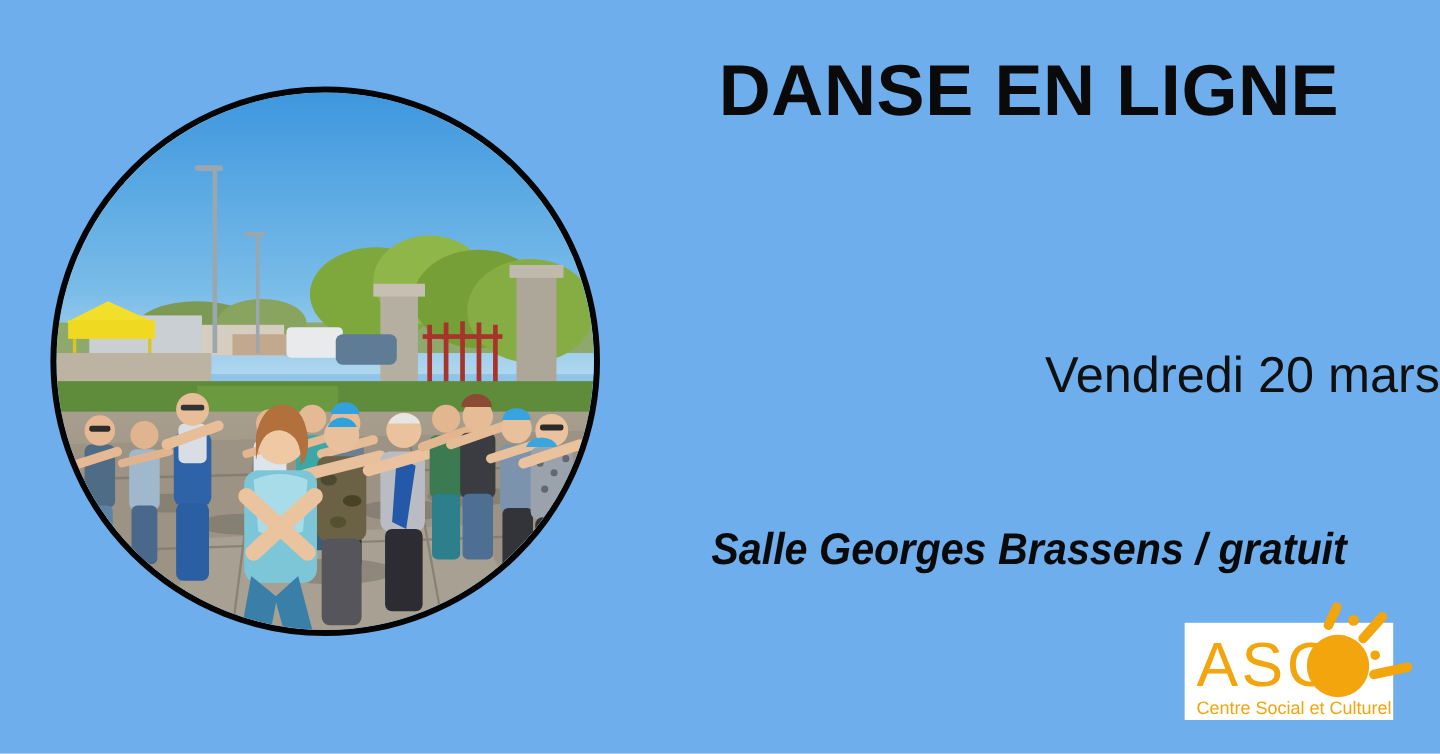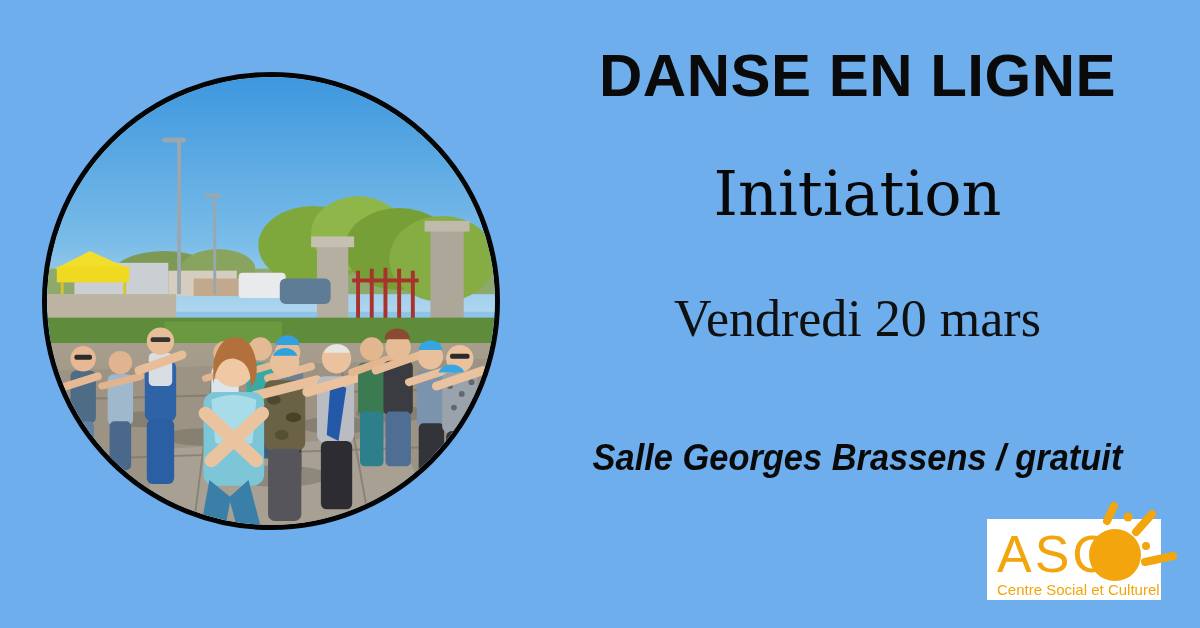--- a/index.html
+++ b/index.html
@@ -77,23 +77,23 @@
     font-size: 62px;
     color: #080808;
     line-height: 1.1;
   }
 
   .when {
     position: absolute;
     top: 286px;
     left: 0;
     width: 100%;
-    text-align: center;
-    font-family: Liberation Serif, serif;
-    font-size: 52px;
+    text-align: right;
+    font-family: Liberation Sans, sans-serif;
+    font-size: 42px;
     color: #101010;
     line-height: 1.28;
   }
   .when div { display: block; }
 
   .place {
     position: absolute;
     top: 437px;
     left: 0;
     width: 100%;
@@ -339,21 +339,20 @@
           </g>
         </g>
       </svg>
     </div>
   </div>
 
   <div class="text-col">
 
     <div class="title">DANSE EN LIGNE</div>
 
-    <div class="subtitle">Initiation</div>
 
     <div class="when">
       <div>Vendredi 20 mars</div>
     </div>
 
     <div class="place">Salle Georges Brassens / gratuit</div>
   </div>
 
   <div class="logo">
     <svg viewBox="0 0 200 110" aria-hidden="true">

